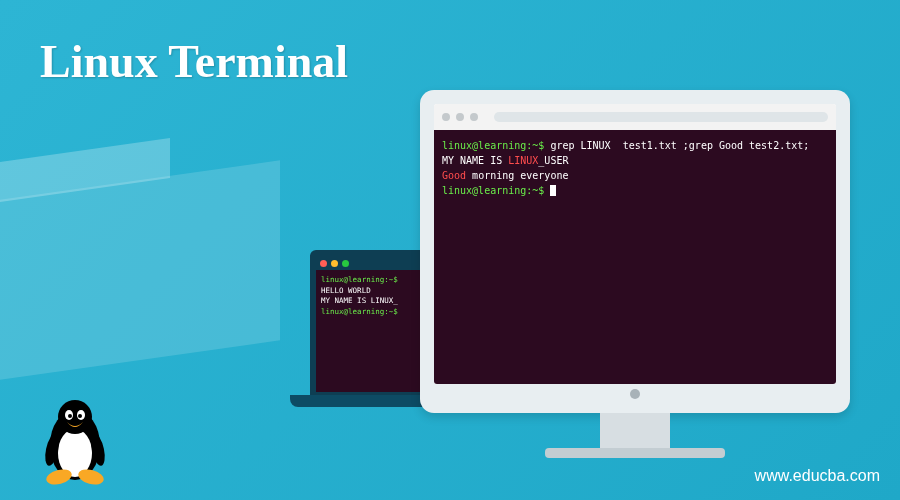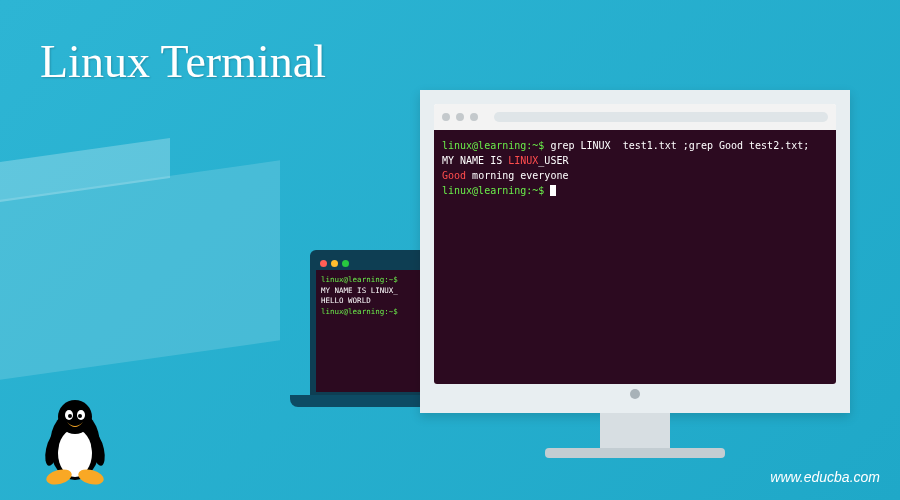--- a/index.html
+++ b/index.html
@@ -28,38 +28,37 @@
       height: 40px;
       background: rgba(255,255,255,0.25);
       transform: skewY(-8deg);
     }
     .page-title {
       position: absolute;
       left: 40px;
       top: 35px;
       color: #ffffff;
       font-size: 46px;
-      font-weight: 400;
+      font-weight: 700;
       font-family: Georgia, serif;
       text-shadow: 1px 1px 2px rgba(0,0,0,0.2);
     }
     .tux {
       position: absolute;
       left: 35px;
       bottom: 15px;
       width: 80px;
       height: 90px;
     }
     .website-url {
       position: absolute;
       right: 20px;
       bottom: 15px;
       color: #ffffff;
-      font-size: 14px;
-      font-style: italic;
+      font-size: 16px;
     }
     
     .laptop {
       position: absolute;
       left: 290px;
       top: 250px;
       width: 240px;
       height: 190px;
     }
     .laptop-screen {
@@ -102,21 +101,21 @@
     }
     
     .monitor {
       position: absolute;
       right: 50px;
       top: 90px;
       width: 430px;
     }
     .monitor-frame {
       background: #e8eef1;
-      border-radius: 0;
+      border-radius: 14px;
       padding: 14px;
       box-shadow: 0 4px 10px rgba(0,0,0,0.15);
     }
     .monitor-screen {
       background: #ffffff;
       height: 280px;
       border-radius: 3px;
       overflow: hidden;
     }
     .browser-chrome {
@@ -190,22 +189,22 @@
 
 <div class="laptop">
   <div class="laptop-screen">
     <div class="laptop-titlebar">
       <span class="dot red"></span>
       <span class="dot yellow"></span>
       <span class="dot green"></span>
     </div>
     <div class="laptop-term">
       <div><span class="prompt">linux@learning:~$</span></div>
+      <div>HELLO WORLD</div>
       <div>MY NAME IS LINUX_</div>
-      <div>HELLO WORLD</div>
       <div></div>
       <div><span class="prompt">linux@learning:~$</span></div>
     </div>
   </div>
   <div class="laptop-base"></div>
 </div>
 
 <div class="monitor">
   <div class="monitor-frame">
     <div class="monitor-screen">

